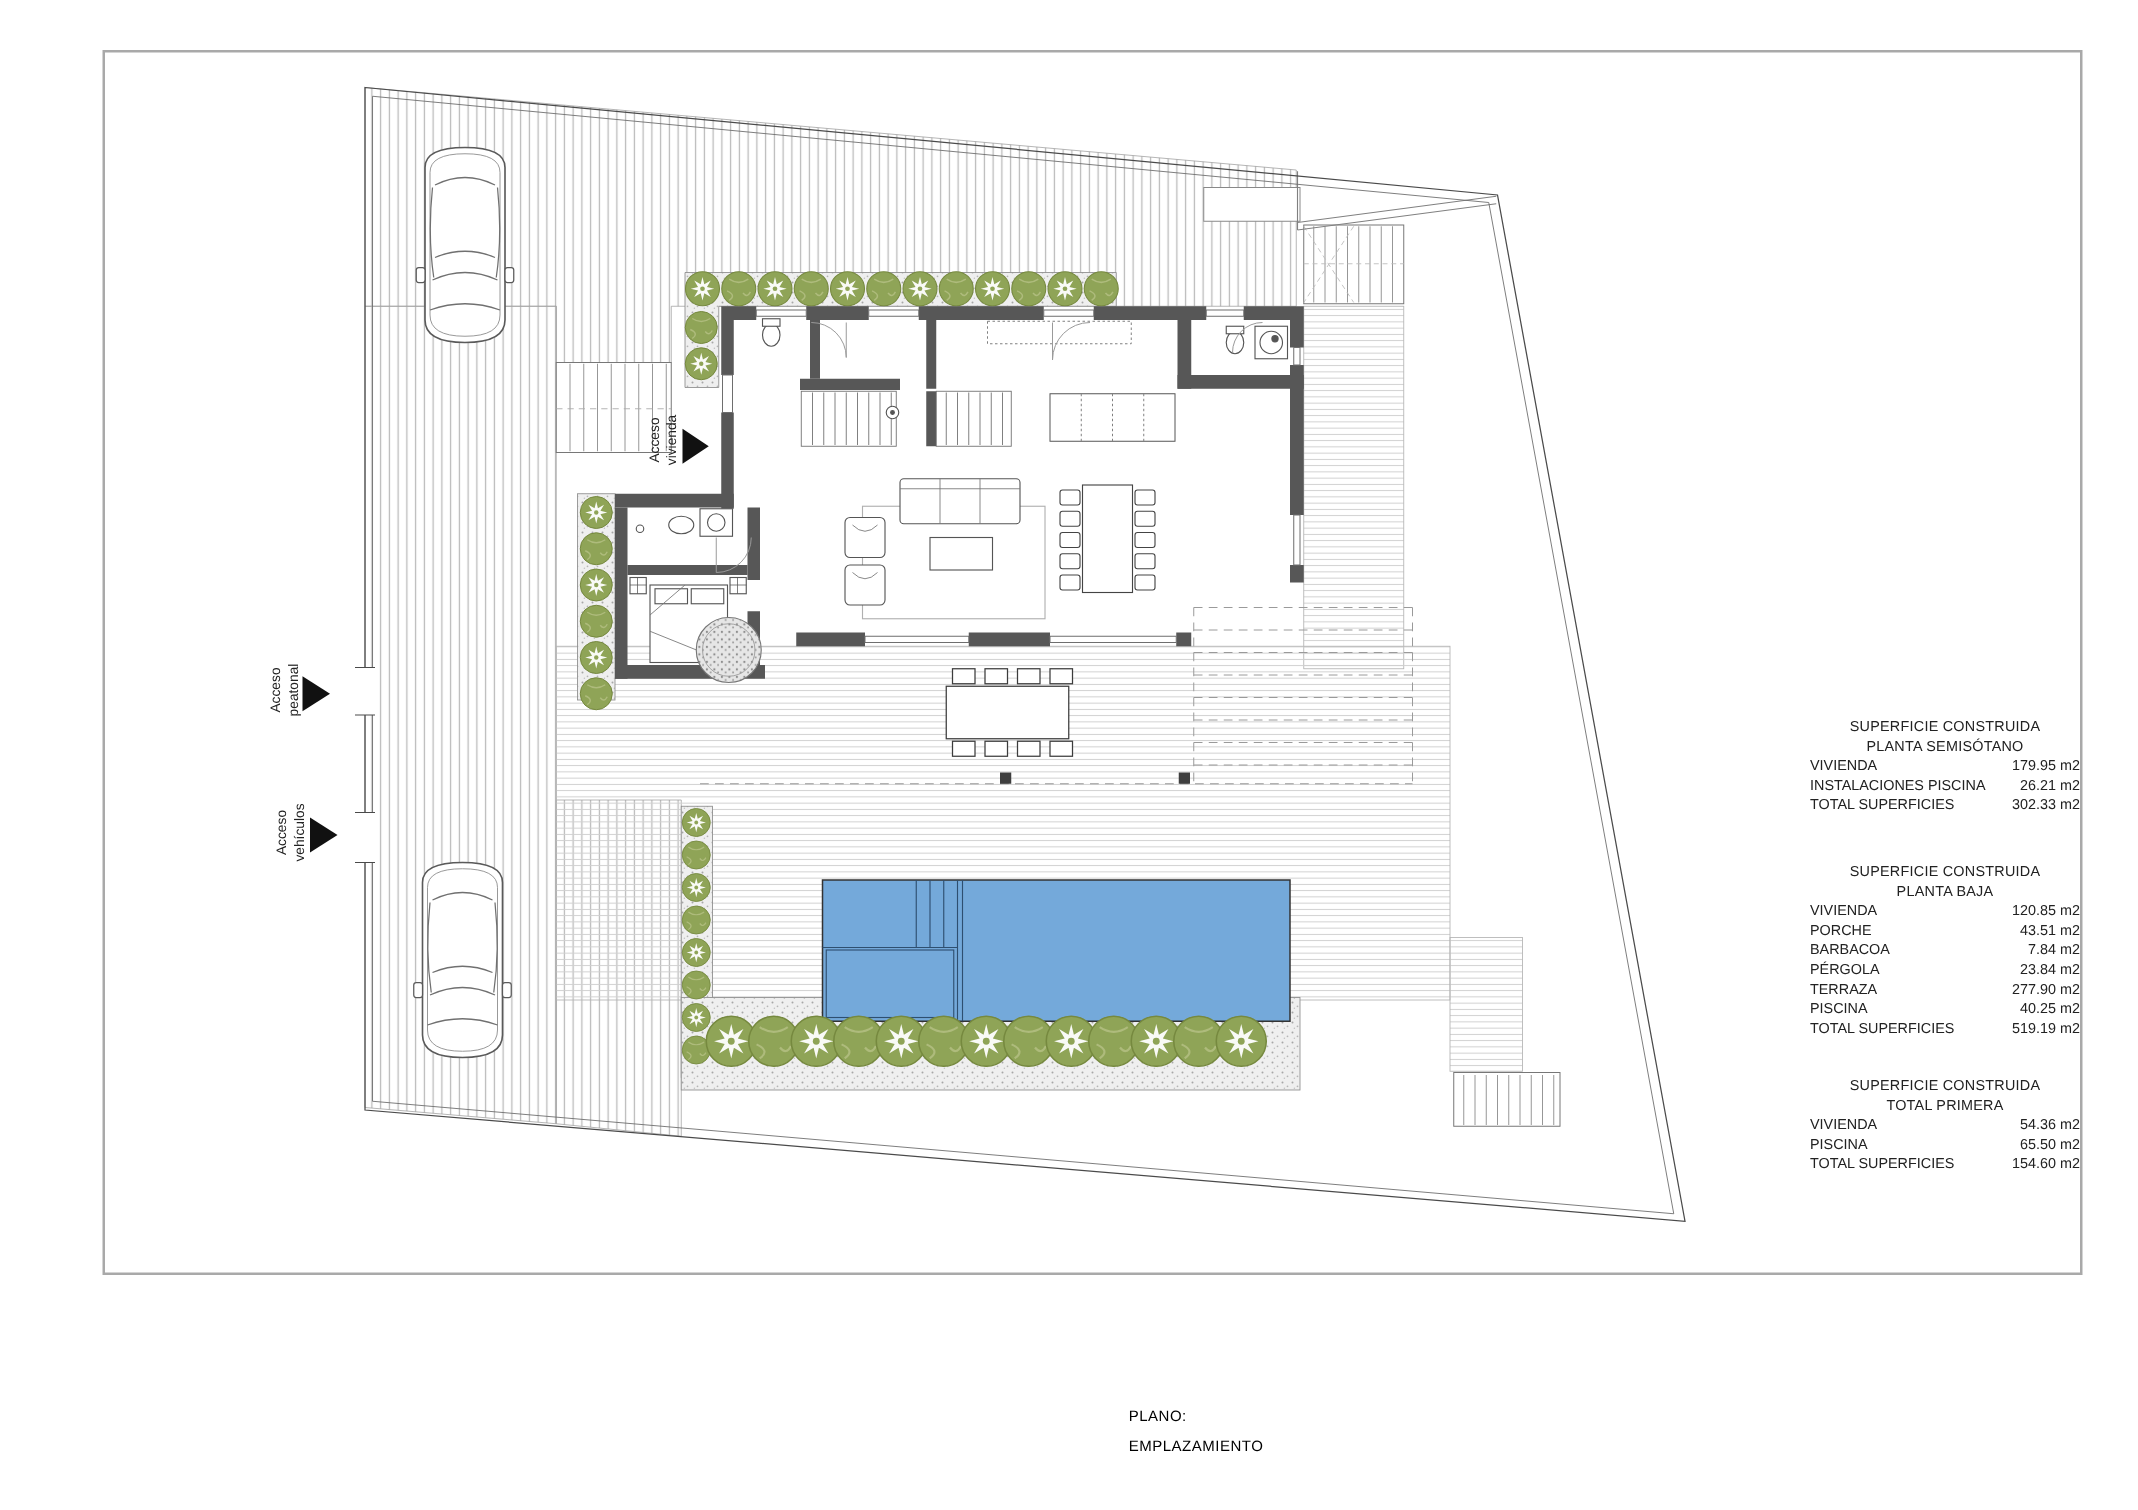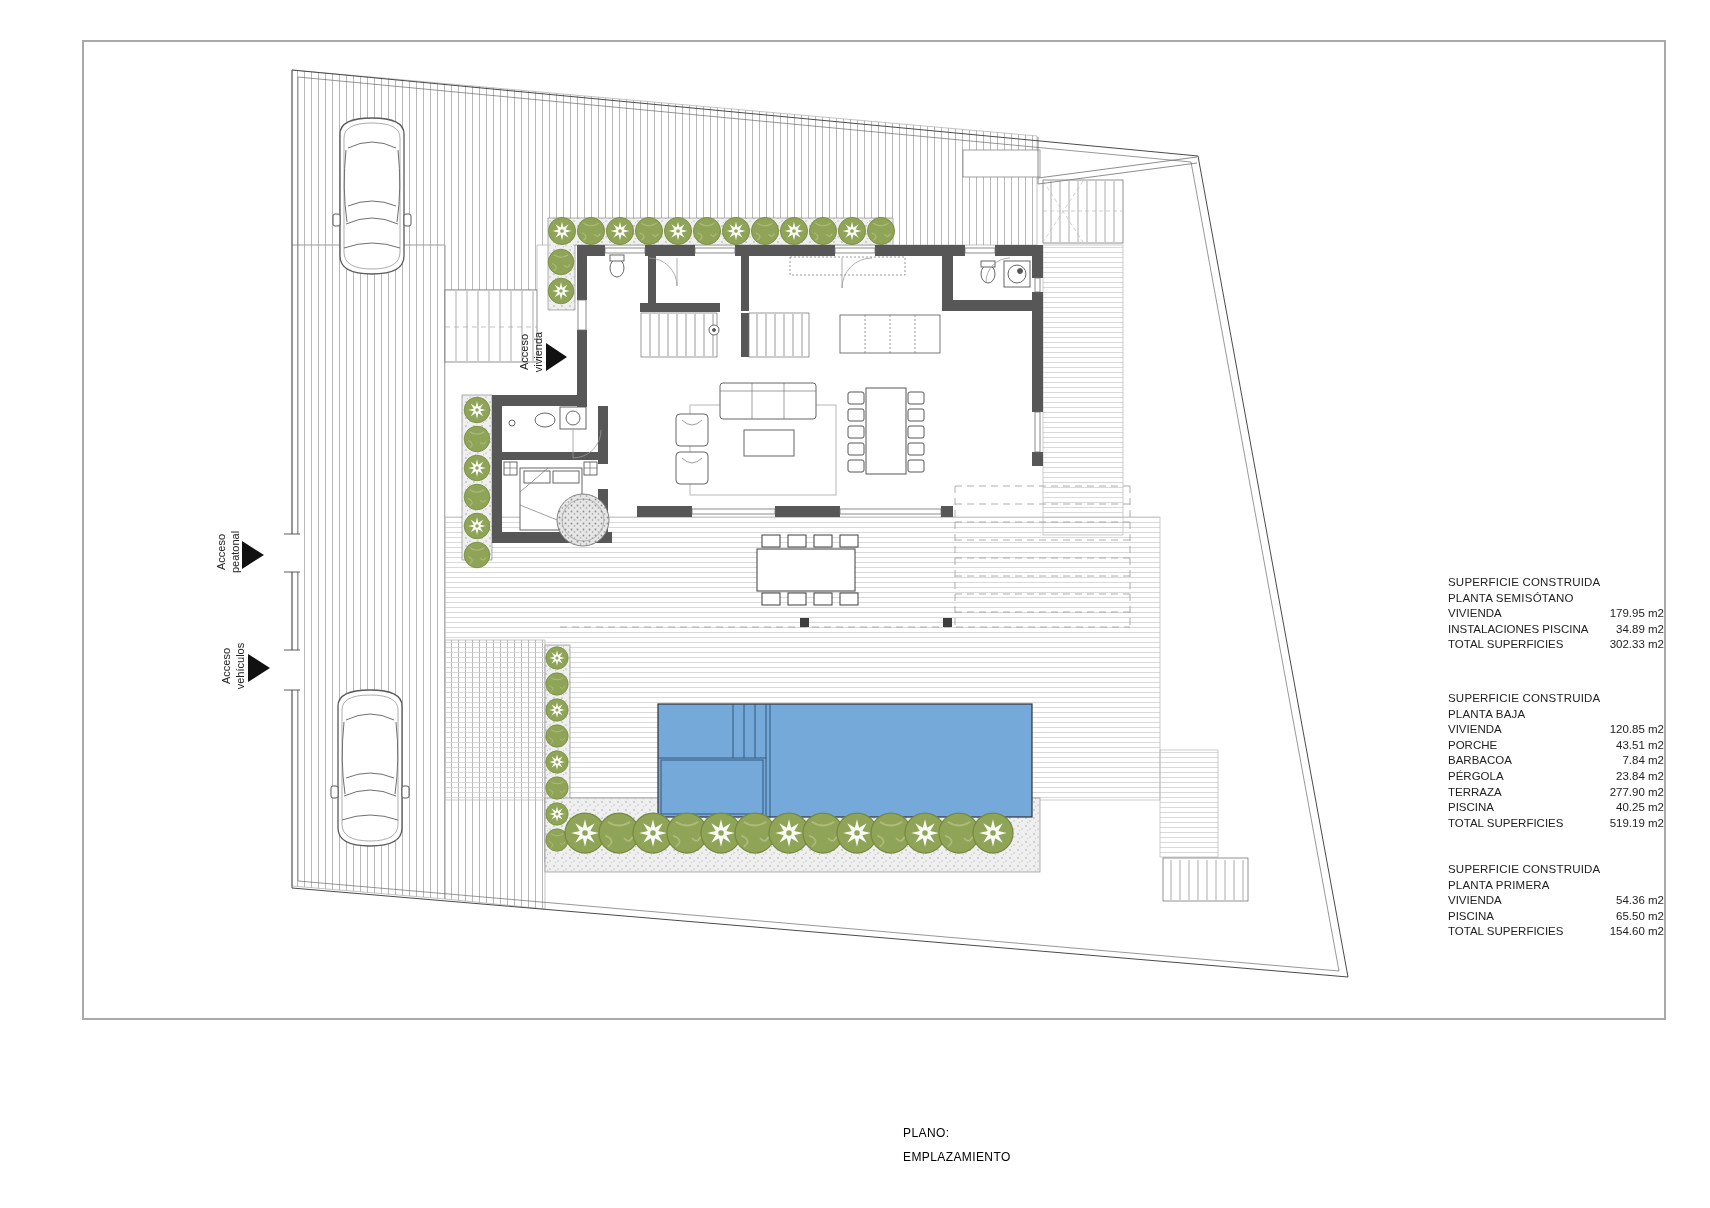--- a/index.html
+++ b/index.html
@@ -6,21 +6,21 @@
   body{width:1710px;height:1208px;position:relative;overflow:hidden;
        font-family:"Liberation Sans", sans-serif;color:#2b2b2b;}
   .page-border{position:absolute;left:82px;top:40px;width:1584px;height:980px;
        border:2px solid #a9a9a9;box-sizing:border-box;}
   svg#plan{position:absolute;left:0;top:0;}
   .vlabel{position:absolute;width:80px;height:34px;display:flex;flex-direction:column;
        align-items:center;justify-content:center;transform:rotate(-90deg);
        font-size:11px;line-height:14px;color:#222;text-align:center;white-space:nowrap;}
   .area-tables{position:absolute;left:1448px;top:0;width:216px;font-size:11.5px;color:#222;}
   .atable{position:absolute;left:0;width:216px;}
-  .t-title,.t-sub{text-align:left;line-height:15.6px;letter-spacing:.2px;}
+  .t-title,.t-sub{text-align:center;line-height:15.6px;letter-spacing:.2px;}
   .t-row{display:flex;justify-content:space-between;line-height:15.6px;}
   .t-row .val{text-align:center;}
   .titleblock{position:absolute;left:903px;top:1126px;font-size:12px;color:#000000;letter-spacing:.4px;}
   .titleblock .tb-label{margin-bottom:10px;}
 </style>
 </head>
 <body>
 
 <div class="page-border"></div>
 
@@ -323,21 +323,21 @@
 
   <div class="atable" style="top:575px;">
     <div class="t-title">SUPERFICIE CONSTRUIDA</div>
     <div class="t-sub">PLANTA SEMISÓTANO</div>
     <div class="t-row">
       <span>VIVIENDA</span>
       <span class="val">179.95 m2</span>
     </div>
     <div class="t-row">
       <span>INSTALACIONES PISCINA</span>
-      <span class="val">34.89 m2</span>
+      <span class="val">26.21 m2</span>
     </div>
     <div class="t-row">
       <span>TOTAL SUPERFICIES</span>
       <span class="val">302.33 m2</span>
     </div>
   </div>
 
   <div class="atable" style="top:691px;">
     <div class="t-title">SUPERFICIE CONSTRUIDA</div>
     <div class="t-sub">PLANTA BAJA</div>
@@ -366,21 +366,21 @@
       <span class="val">40.25 m2</span>
     </div>
     <div class="t-row">
       <span>TOTAL SUPERFICIES</span>
       <span class="val">519.19 m2</span>
     </div>
   </div>
 
   <div class="atable" style="top:862px;">
     <div class="t-title">SUPERFICIE CONSTRUIDA</div>
-    <div class="t-sub">PLANTA PRIMERA</div>
+    <div class="t-sub">TOTAL PRIMERA</div>
     <div class="t-row">
       <span>VIVIENDA</span>
       <span class="val">54.36 m2</span>
     </div>
     <div class="t-row">
       <span>PISCINA</span>
       <span class="val">65.50 m2</span>
     </div>
     <div class="t-row">
       <span>TOTAL SUPERFICIES</span>

